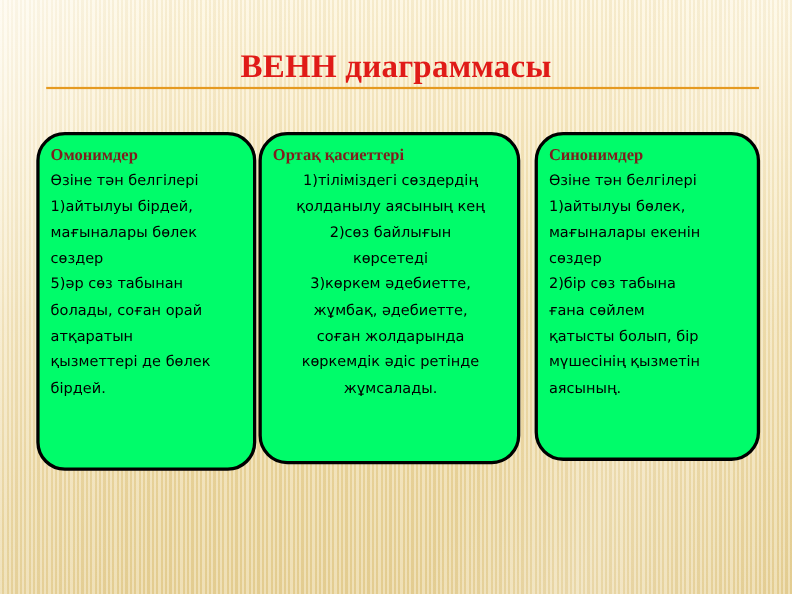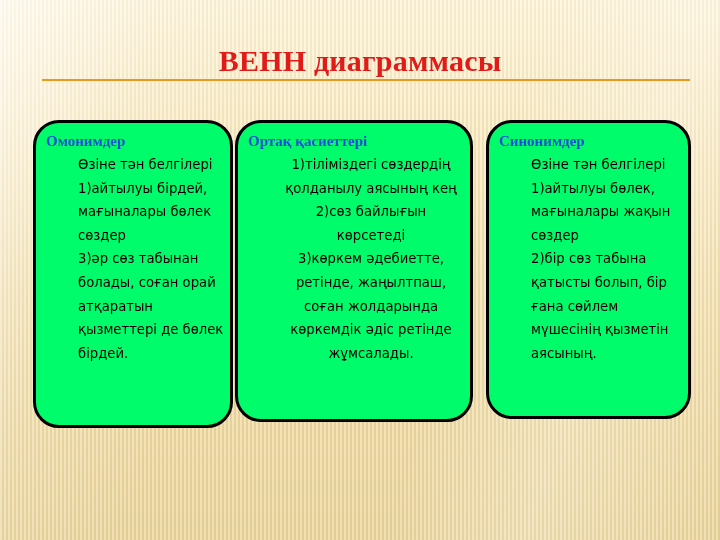--- a/index.html
+++ b/index.html
@@ -88,31 +88,30 @@
 
   #box-1 { left: 33px;  width: 200px; height: 308px; }
   #box-2 { left: 235px; width: 238px; height: 302px; }
   #box-3 { left: 486px; width: 205px; height: 299px; }
 
   .vbox .head {
     font-family: "Liberation Serif", "DejaVu Serif", serif;
     font-weight: bold;
     font-size: 15px;
     line-height: 21px;
-    color: #1d4ed8;
+    color: #7f1d1d;
     margin: 0 0 1px 0;
     white-space: nowrap;
   }
 
   .vbox .body {
     font-family: "DejaVu Sans", "Liberation Sans", sans-serif;
     font-size: 13.2px;
     line-height: 23.6px;
     color: #000;
-    margin-left: 32px;
   }
   .vbox .body .ln {
     white-space: nowrap;
   }
 
   #box-2 .body { font-size: 13.2px; text-align: center; }
 </style>
 </head>
 <body>
 
@@ -124,51 +123,51 @@
 
   <div id="title-rule"></div>
 
   <div class="vbox" id="box-1">
     <div class="head">Омонимдер</div>
     <div class="body">
       <div class="ln">Өзіне тән белгілері</div>
       <div class="ln">1)айтылуы бірдей,</div>
       <div class="ln">мағыналары бөлек</div>
       <div class="ln">сөздер</div>
-      <div class="ln">3)әр сөз табынан</div>
+      <div class="ln">5)әр сөз табынан</div>
       <div class="ln">болады, соған орай</div>
       <div class="ln">атқаратын</div>
       <div class="ln">қызметтері де бөлек</div>
       <div class="ln">бірдей.</div>
     </div>
   </div>
 
   <div class="vbox" id="box-2">
     <div class="head">Ортақ қасиеттері</div>
     <div class="body">
       <div class="ln">1)тіліміздегі сөздердің</div>
       <div class="ln">қолданылу аясының кең</div>
       <div class="ln">2)сөз байлығын</div>
       <div class="ln">көрсетеді</div>
       <div class="ln">3)көркем әдебиетте,</div>
-      <div class="ln">ретінде, жаңылтпаш,</div>
+      <div class="ln">жұмбақ, әдебиетте,</div>
       <div class="ln">соған жолдарында</div>
       <div class="ln">көркемдік әдіс ретінде</div>
       <div class="ln">жұмсалады.</div>
     </div>
   </div>
 
   <div class="vbox" id="box-3">
     <div class="head">Синонимдер</div>
     <div class="body">
       <div class="ln">Өзіне тән белгілері</div>
       <div class="ln">1)айтылуы бөлек,</div>
-      <div class="ln">мағыналары жақын</div>
+      <div class="ln">мағыналары екенін</div>
       <div class="ln">сөздер</div>
       <div class="ln">2)бір сөз табына</div>
+      <div class="ln">ғана сөйлем</div>
       <div class="ln">қатысты  болып, бір</div>
-      <div class="ln">ғана сөйлем</div>
       <div class="ln">мүшесінің қызметін</div>
       <div class="ln">аясының.</div>
     </div>
   </div>
 
 </div>
 
 </body></html>

